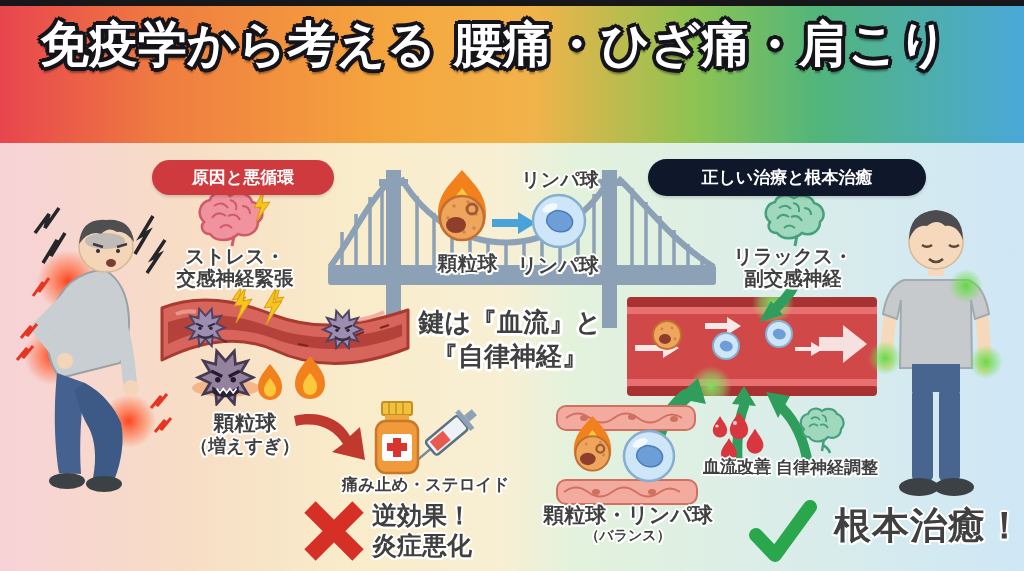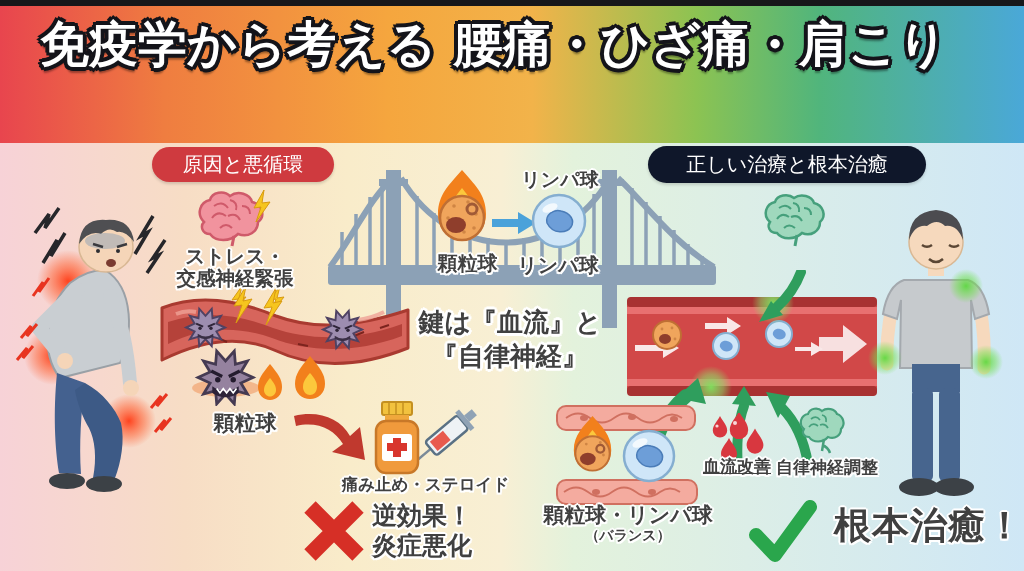--- a/index.html
+++ b/index.html
@@ -14,22 +14,22 @@
     color:#fff;letter-spacing:0px;white-space:nowrap;
     text-shadow:-4px 0 0 #14141a,4px 0 0 #14141a,0 -4px 0 #14141a,0 4px 0 #14141a,
       -3px -3px 0 #14141a,3px -3px 0 #14141a,-3px 3px 0 #14141a,3px 3px 0 #14141a,0 6px 2px rgba(0,0,0,.35);padding-left:40px;}
   .subtitle{left:0;top:91px;width:1024px;text-align:center;font-size:28px;font-weight:900;color:#fff;white-space:nowrap;
     text-shadow:-3px 0 0 #14141a,3px 0 0 #14141a,0 -3px 0 #14141a,0 3px 0 #14141a,
       -2px -2px 0 #14141a,2px -2px 0 #14141a,-2px 2px 0 #14141a,2px 2px 0 #14141a;}
   
   .bodybg{left:0;top:143px;width:1024px;height:428px;
     background:linear-gradient(90deg,#f7d2d7 0%,#f7ddc5 18%,#f9ecca 34%,#f8efd4 49%,#e3f2dc 56%,#dceee7 73%,#cfe7f6 100%);}
   
-  .badge{display:flex;align-items:center;justify-content:center;color:#fff;font-weight:400;
-    font-size:20px;border-radius:19px;white-space:nowrap;box-shadow:0 2px 3px rgba(0,0,0,.15);}
+  .badge{display:flex;align-items:center;justify-content:center;color:#fff;font-weight:700;
+    font-size:17px;border-radius:19px;white-space:nowrap;box-shadow:0 2px 3px rgba(0,0,0,.15);margin-top:13px;}
   .badge-red{left:152px;top:147px;width:182px;height:35px;background:#cf3a3f;}
   .badge-green{left:648px;top:146px;width:278px;height:37px;background:#0f172a;}
   
   .lbl{color:#404040;font-weight:800;text-align:center;white-space:nowrap;line-height:1.12;
     text-shadow:-2px 0 0 #fff,2px 0 0 #fff,0 -2px 0 #fff,0 2px 0 #fff,
       -1.5px -1.5px 0 #fff,1.5px -1.5px 0 #fff,-1.5px 1.5px 0 #fff,1.5px 1.5px 0 #fff;}
   .lbl-stress{left:160px;top:246px;width:150px;font-size:19.5px;}
   .lbl-lymph-top{left:515px;top:169px;width:90px;font-size:19px;}
   .lbl-gran-bridge{left:425px;top:252px;width:85px;font-size:20px;}
   .lbl-lymph-bridge{left:513px;top:254px;width:90px;font-size:20px;}
@@ -397,26 +397,31 @@
   </div>
   <div class="abs lbl lbl-lymph-top">リンパ球</div>
   <div class="abs lbl lbl-gran-bridge">顆粒球</div>
   <div class="abs lbl lbl-lymph-bridge">リンパ球</div>
   <div class="abs lbl lbl-key">
     <div>鍵は『血流』と</div>
     <div>『自律神経』</div>
   </div>
   <div class="abs lbl lbl-gran">
     <div>顆粒球</div>
+    <div class="sub">（増えすぎ）</div>
   </div>
   <div class="abs lbl lbl-medicine">痛み止め・ステロイド</div>
   <div class="abs lbl lbl-warn">
     <div>逆効果！</div>
     <div>炎症悪化</div>
   </div>
+  <div class="abs lbl lbl-relax">
+    <div>リラックス・</div>
+    <div>副交感神経</div>
+  </div>
   <div class="abs lbl lbl-balance">
     <div>顆粒球・リンパ球</div>
     <div class="sub">（バランス）</div>
   </div>
   <div class="abs lbl lbl-bloodflow">血流改善</div>
   <div class="abs lbl lbl-autonomic">自律神経調整</div>
   <div class="abs lbl lbl-cure">根本治癒！</div>
 
 </div>
 

